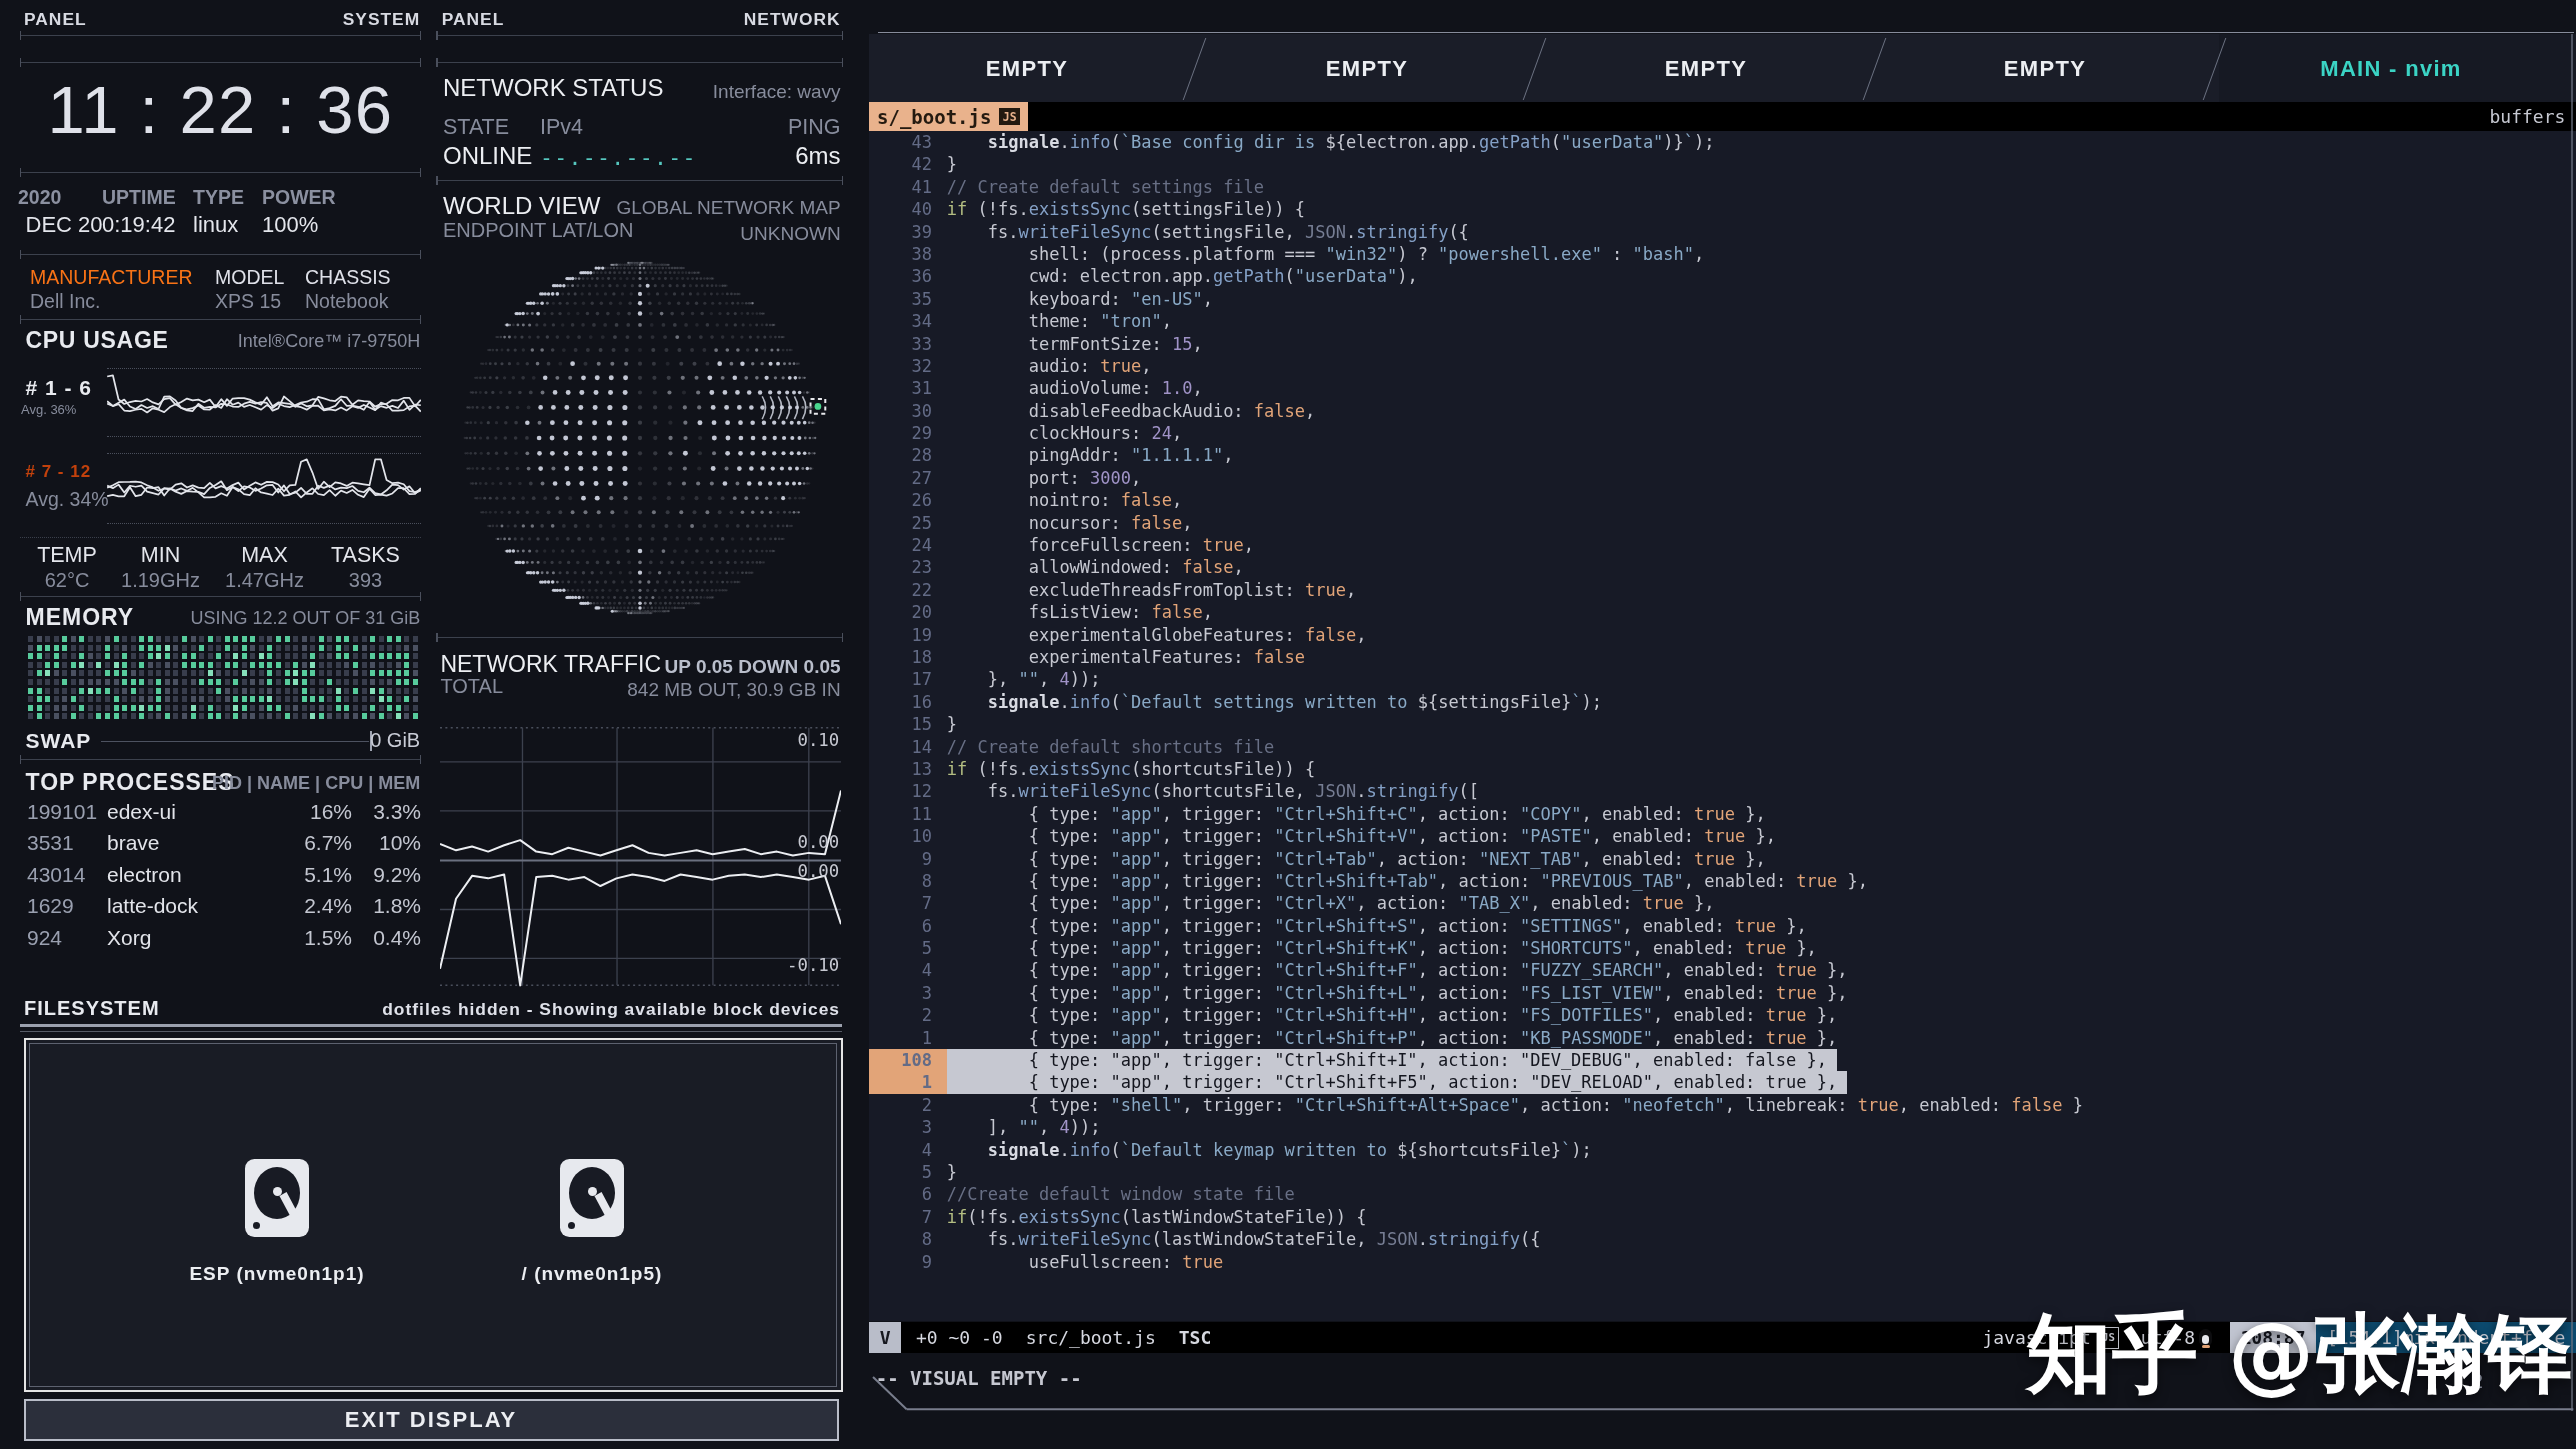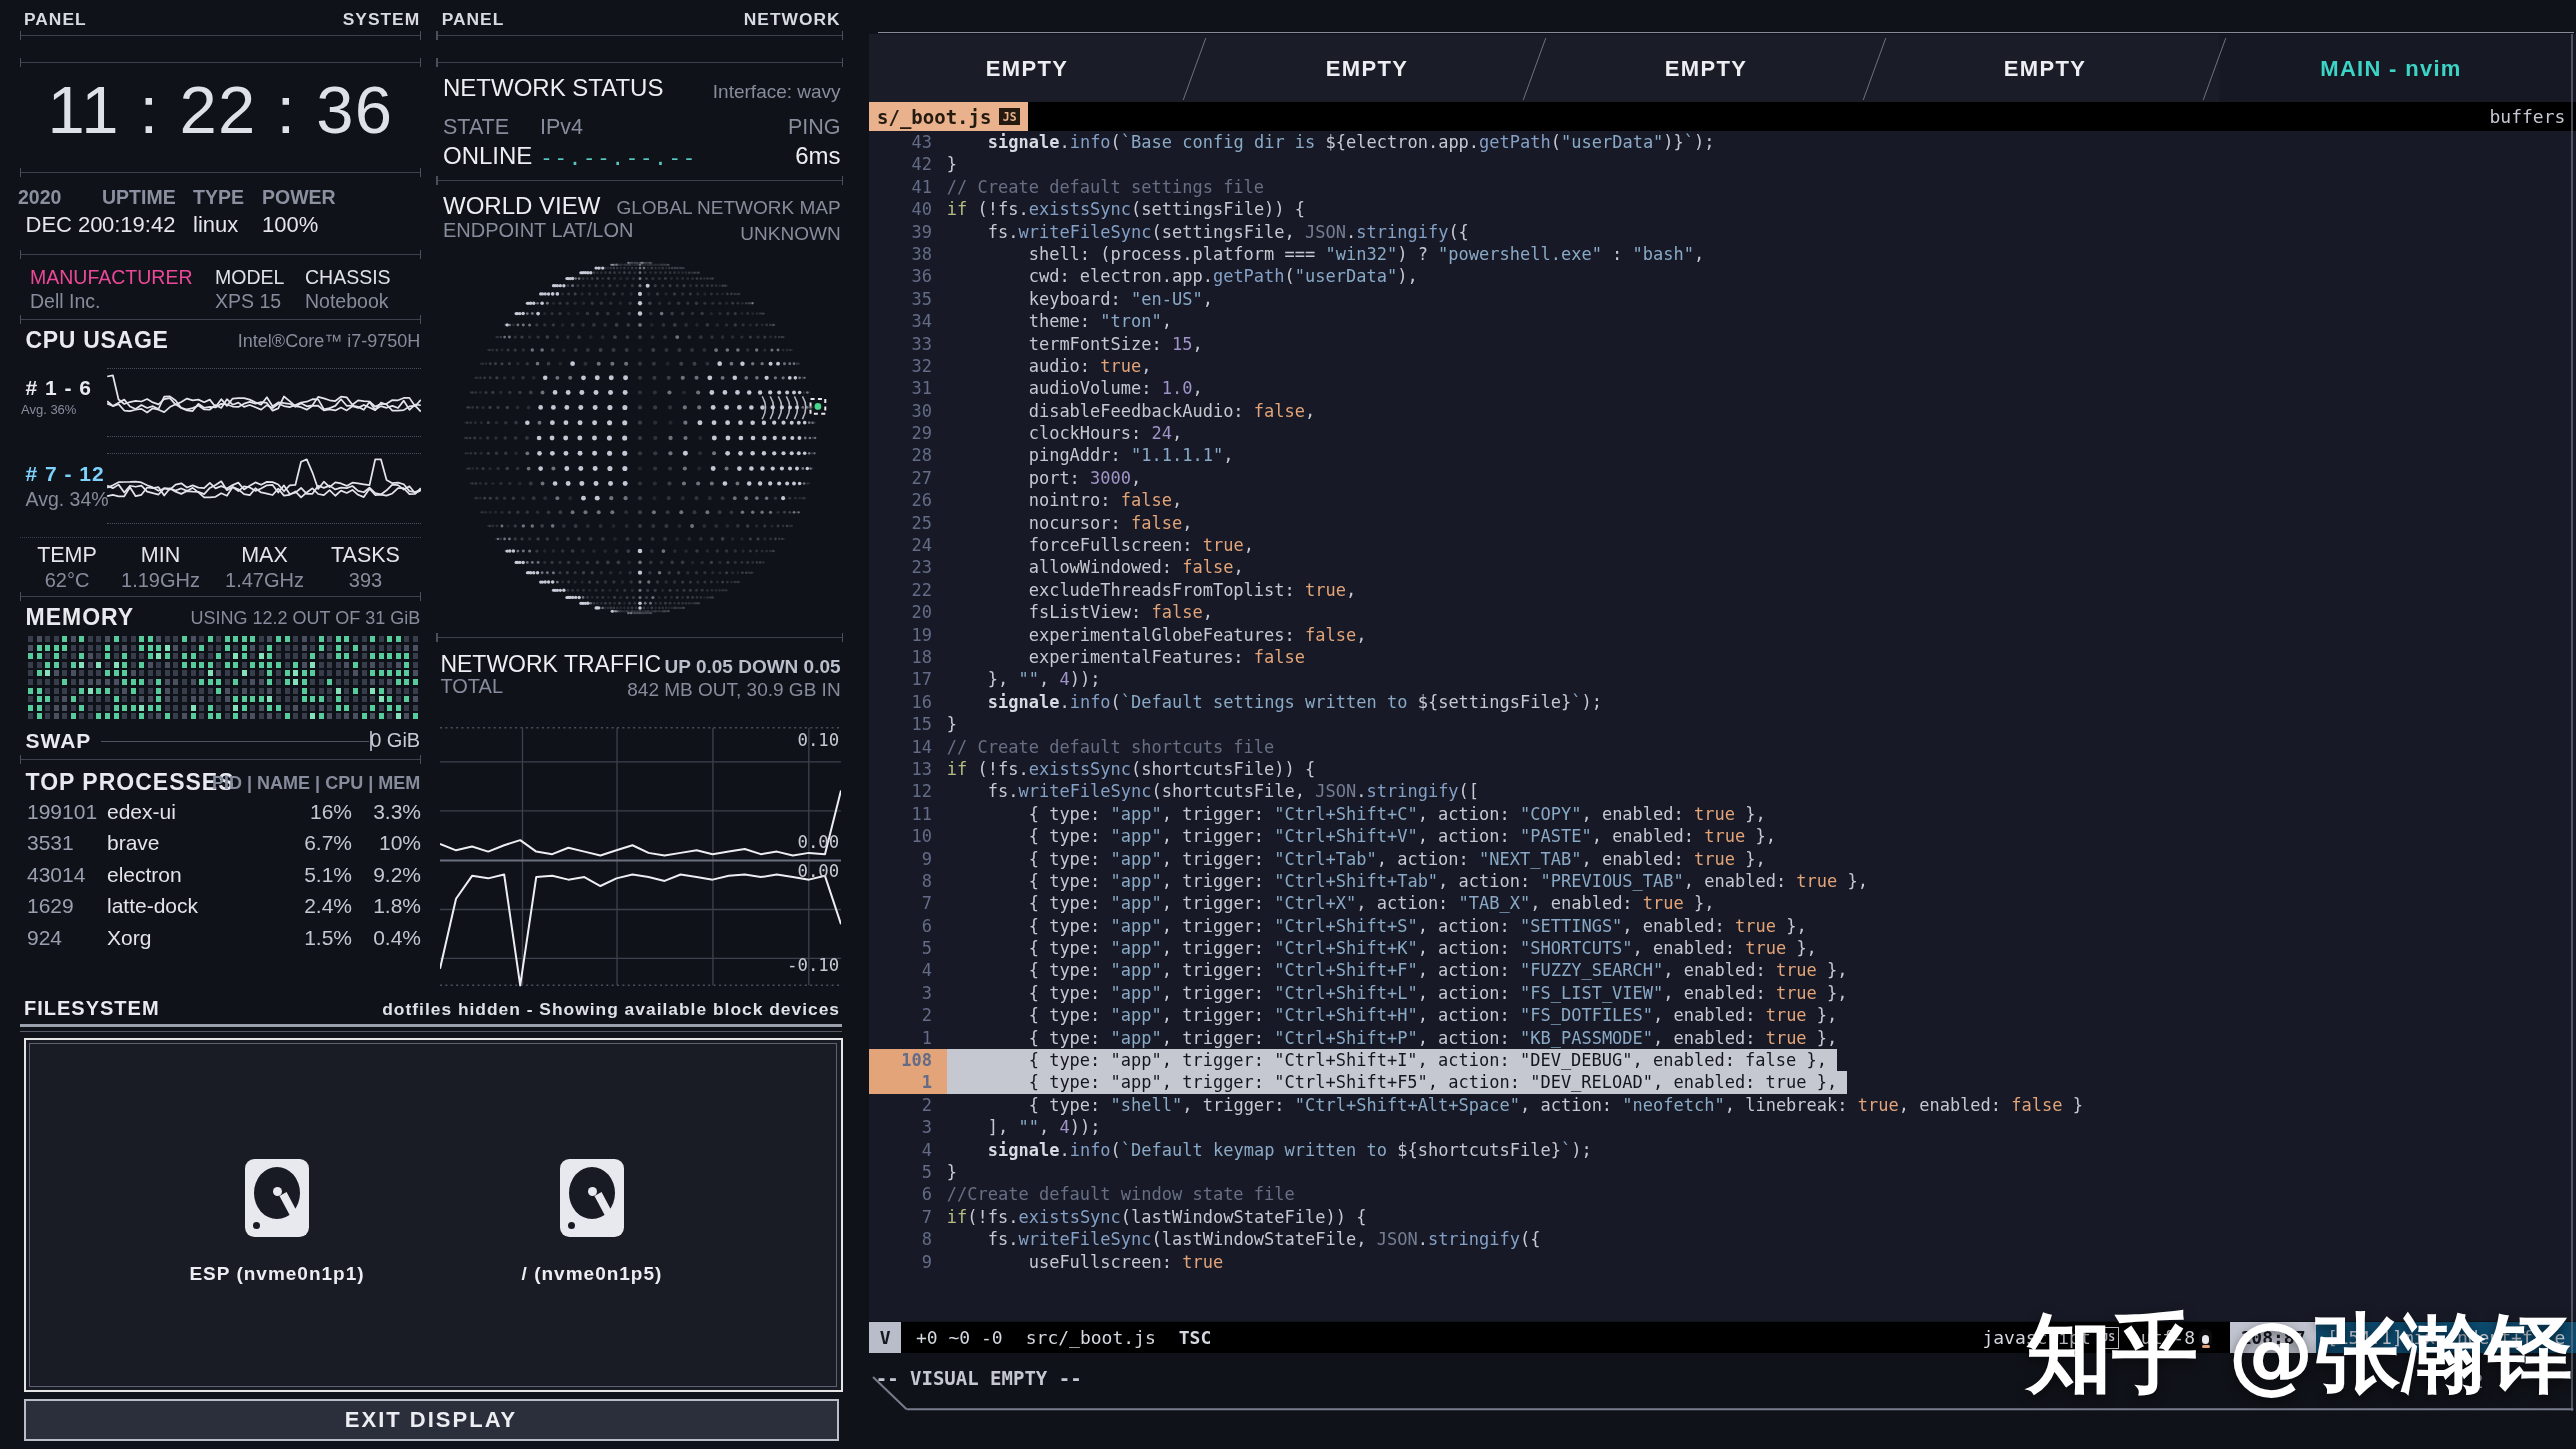--- a/index.html
+++ b/index.html
@@ -70,21 +70,21 @@
   <div class="abs edex" style="left:25.5px;top:376px;font-size:21px;color:#e8eaef;"># 1 - 6</div>
   <div class="abs muted" style="left:21px;top:402px;font-size:13px;">Avg. 36%</div>
   <svg id="cpu1" class="abs" style="left:107px;top:371px;" width="314" height="63" viewBox="0 0 468 94">
       <polyline points="0.0,8.2 8.5,6.4 17.0,42.5 25.5,49.2 34.0,46.3 42.5,44.5 51.1,45.5 59.6,41.8 68.1,46.9 76.6,49.7 85.1,42.1 93.6,40.5 102.1,50.2 110.6,46.3 119.1,41.2 127.6,43.9 136.1,42.7 144.7,46.6 153.2,42.7 161.7,53.6 170.2,42.0 178.7,52.0 187.2,41.1 195.7,40.3 204.2,40.5 212.7,42.7 221.2,46.8 229.7,50.2 238.3,39.2 246.8,52.6 255.3,46.9 263.8,47.9 272.3,48.9 280.8,53.5 289.3,48.0 297.8,52.7 306.3,51.2 314.8,38.6 323.3,40.8 331.9,43.7 340.4,44.8 348.9,38.3 357.4,39.4 365.9,50.3 374.4,43.9 382.9,44.8 391.4,45.5 399.9,53.1 408.4,49.3 416.9,49.0 425.5,43.3 434.0,43.7 442.5,40.2 451.0,40.1 459.5,52.6 468.0,43.2" fill="none" stroke="#e2e4ea" stroke-width="2.6" stroke-linejoin="round"></polyline>
       <polyline points="0.0,45.0 8.5,52.1 17.0,47.4 25.5,42.7 34.0,52.9 42.5,56.7 51.1,50.8 59.6,55.2 68.1,52.5 76.6,56.7 85.1,38.4 93.6,37.9 102.1,44.1 110.6,55.1 119.1,57.4 127.6,55.4 136.1,51.5 144.7,57.4 153.2,57.5 161.7,50.8 170.2,55.1 178.7,42.1 187.2,50.3 195.7,47.2 204.2,53.6 212.7,50.8 221.2,54.1 229.7,57.6 238.3,50.9 246.8,55.2 255.3,48.9 263.8,52.3 272.3,53.8 280.8,50.8 289.3,47.0 297.8,45.8 306.3,42.1 314.8,42.4 323.3,57.1 331.9,55.3 340.4,52.1 348.9,42.2 357.4,51.9 365.9,51.5 374.4,53.5 382.9,57.9 391.4,46.4 399.9,57.8 408.4,52.4 416.9,54.9 425.5,52.0 434.0,55.3 442.5,44.2 451.0,57.9 459.5,50.1 468.0,51.1" fill="none" stroke="#e2e4ea" stroke-width="2.6" stroke-linejoin="round"></polyline>
       <polyline points="0.0,48.6 8.5,52.3 17.0,49.4 25.5,59.0 34.0,59.8 42.5,57.8 51.1,56.5 59.6,61.8 68.1,55.7 76.6,57.8 85.1,61.3 93.6,53.8 102.1,49.7 110.6,55.3 119.1,58.7 127.6,59.7 136.1,49.0 144.7,54.9 153.2,53.6 161.7,54.4 170.2,48.9 178.7,50.0 187.2,53.0 195.7,53.6 204.2,48.7 212.7,46.1 221.2,48.8 229.7,46.4 238.3,47.7 246.8,59.2 255.3,55.8 263.8,38.0 272.3,44.9 280.8,52.5 289.3,54.0 297.8,57.7 306.3,51.9 314.8,51.8 323.3,58.7 331.9,57.4 340.4,58.8 348.9,54.5 357.4,58.8 365.9,52.6 374.4,55.0 382.9,50.7 391.4,54.4 399.9,58.4 408.4,47.3 416.9,50.0 425.5,59.2 434.0,59.2 442.5,58.4 451.0,52.9 459.5,51.7 468.0,60.7" fill="none" stroke="#e2e4ea" stroke-width="2.6" stroke-linejoin="round"></polyline>
     </svg>
   <div class="dotrule" style="left:107px;top:436px;width:314px;"></div>
 
   <div class="dotrule" style="left:107px;top:453px;width:314px;"></div>
-  <div class="abs edex" style="left:25.5px;top:462px;font-size:21px;color:#7dd3fc;"># 7 - 12</div>
+  <div class="abs edex" style="left:25.5px;top:462px;font-size:17px;color:#c2410c;"># 7 - 12</div>
   <div class="abs muted" style="left:25.5px;top:488px;font-size:19.5px;">Avg. 34%</div>
   <svg id="cpu2" class="abs" style="left:107px;top:456px;" width="314" height="63" viewBox="0 0 468 94">
       <polyline points="0.0,47.1 8.5,43.8 17.0,39.1 25.5,38.8 34.0,38.6 42.5,38.1 51.1,39.5 59.6,43.7 68.1,46.9 76.6,51.9 85.1,48.5 93.6,50.1 102.1,42.7 110.6,40.7 119.1,47.0 127.6,43.8 136.1,47.2 144.7,47.8 153.2,40.0 161.7,48.3 170.2,45.0 178.7,48.5 187.2,43.4 195.7,39.7 204.2,49.9 212.7,44.5 221.2,39.4 229.7,43.0 238.3,38.6 246.8,39.0 255.3,42.6 263.8,52.6 272.3,43.8 280.8,43.2 289.3,8.6 297.8,5.0 306.3,24.7 314.8,49.2 323.3,38.3 331.9,46.5 340.4,39.3 348.9,41.0 357.4,44.6 365.9,39.9 374.4,40.7 382.9,42.2 391.4,43.6 399.9,5.2 408.4,5.0 416.9,35.9 425.5,40.6 434.0,39.7 442.5,42.2 451.0,52.4 459.5,53.9 468.0,50.3" fill="none" stroke="#e2e4ea" stroke-width="2.6" stroke-linejoin="round"></polyline>
       <polyline points="0.0,44.1 8.5,48.0 17.0,42.7 25.5,54.5 34.0,44.4 42.5,45.9 51.1,44.2 59.6,53.1 68.1,55.3 76.6,57.5 85.1,47.9 93.6,48.5 102.1,53.2 110.6,56.5 119.1,52.3 127.6,53.2 136.1,53.5 144.7,56.8 153.2,47.7 161.7,43.3 170.2,37.8 178.7,51.0 187.2,46.3 195.7,52.3 204.2,45.3 212.7,46.9 221.2,52.0 229.7,48.5 238.3,43.8 246.8,43.2 255.3,54.4 263.8,43.9 272.3,56.8 280.8,54.6 289.3,47.7 297.8,56.6 306.3,56.4 314.8,44.4 323.3,47.6 331.9,44.2 340.4,49.9 348.9,47.3 357.4,48.0 365.9,44.8 374.4,52.0 382.9,54.1 391.4,47.2 399.9,55.5 408.4,57.4 416.9,51.2 425.5,42.6 434.0,43.5 442.5,50.1 451.0,45.2 459.5,55.5 468.0,51.3" fill="none" stroke="#e2e4ea" stroke-width="2.6" stroke-linejoin="round"></polyline>
       <polyline points="0.0,59.9 8.5,58.0 17.0,60.1 25.5,60.1 34.0,46.5 42.5,60.0 51.1,57.9 59.6,47.0 68.1,47.9 76.6,46.5 85.1,58.9 93.6,48.4 102.1,51.4 110.6,48.4 119.1,52.1 127.6,47.5 136.1,54.2 144.7,61.8 153.2,61.6 161.7,60.9 170.2,55.6 178.7,59.3 187.2,46.2 195.7,49.6 204.2,56.9 212.7,58.5 221.2,48.1 229.7,54.4 238.3,56.0 246.8,58.2 255.3,48.7 263.8,59.1 272.3,58.0 280.8,52.8 289.3,61.8 297.8,54.4 306.3,48.2 314.8,56.7 323.3,58.4 331.9,50.8 340.4,59.3 348.9,51.6 357.4,55.2 365.9,50.6 374.4,57.9 382.9,61.3 391.4,48.9 399.9,58.2 408.4,57.6 416.9,59.2 425.5,55.9 434.0,47.9 442.5,48.1 451.0,57.0 459.5,56.5 468.0,48.0" fill="none" stroke="#e2e4ea" stroke-width="2.6" stroke-linejoin="round"></polyline>
     </svg>
   <div class="dotrule" style="left:107px;top:523px;width:314px;"></div>
   <div class="dotrule" style="left:20px;top:537px;width:401px;border-top-color:#3a3f4b;"></div>
 
   <div id="cpustats"></div>
@@ -2077,21 +2077,21 @@
 <div id="watermark">知乎 @张瀚铎</div>
 
 <div class="abs lab" style="left: 18px; top: 186px; font-size: 19.5px;">2020</div>
 <div class="abs val" style="left: 25.5px; top: 212px; font-size: 22px;">DEC 20</div>
 <div class="abs lab" style="left: 102px; top: 186px; font-size: 19.5px;">UPTIME</div>
 <div class="abs val" style="left: 102px; top: 212px; font-size: 22px;">0:19:42</div>
 <div class="abs lab" style="left: 193px; top: 186px; font-size: 19.5px;">TYPE</div>
 <div class="abs val" style="left: 193px; top: 212px; font-size: 22px;">linux</div>
 <div class="abs lab" style="left: 262px; top: 186px; font-size: 19.5px;">POWER</div>
 <div class="abs val" style="left: 262px; top: 212px; font-size: 22px;">100%</div>
-<div class="abs" style="left: 30px; top: 266px; font-size: 19.5px; color: #ec4899; font-weight: 500;">MANUFACTURER</div>
+<div class="abs" style="left: 30px; top: 266px; font-size: 19.5px; color: #f97316; font-weight: 500;">MANUFACTURER</div>
 <div class="abs muted" style="left: 30px; top: 290px; font-size: 19.5px;">Dell Inc.</div>
 <div class="abs" style="left: 215px; top: 266px; font-size: 19.5px; color: rgb(223, 225, 233); font-weight: 500;">MODEL</div>
 <div class="abs muted" style="left: 215px; top: 290px; font-size: 19.5px;">XPS 15</div>
 <div class="abs" style="left: 305px; top: 266px; font-size: 19.5px; color: rgb(223, 225, 233); font-weight: 500;">CHASSIS</div>
 <div class="abs muted" style="left: 305px; top: 290px; font-size: 19.5px;">Notebook</div>
 <div class="abs" style="left: 23.5px; top: 543px; width: 87px; text-align: center; font-size: 21.5px; color: rgb(228, 230, 236); font-weight: 500;">TEMP</div>
 <div class="abs muted" style="left: 23.5px; top: 569px; width: 87px; text-align: center; font-size: 20px;">62°C</div>
 <div class="abs" style="left: 117px; top: 543px; width: 87px; text-align: center; font-size: 21.5px; color: rgb(228, 230, 236); font-weight: 500;">MIN</div>
 <div class="abs muted" style="left: 117px; top: 569px; width: 87px; text-align: center; font-size: 20px;">1.19GHz</div>
 <div class="abs" style="left: 221px; top: 543px; width: 87px; text-align: center; font-size: 21.5px; color: rgb(228, 230, 236); font-weight: 500;">MAX</div>

